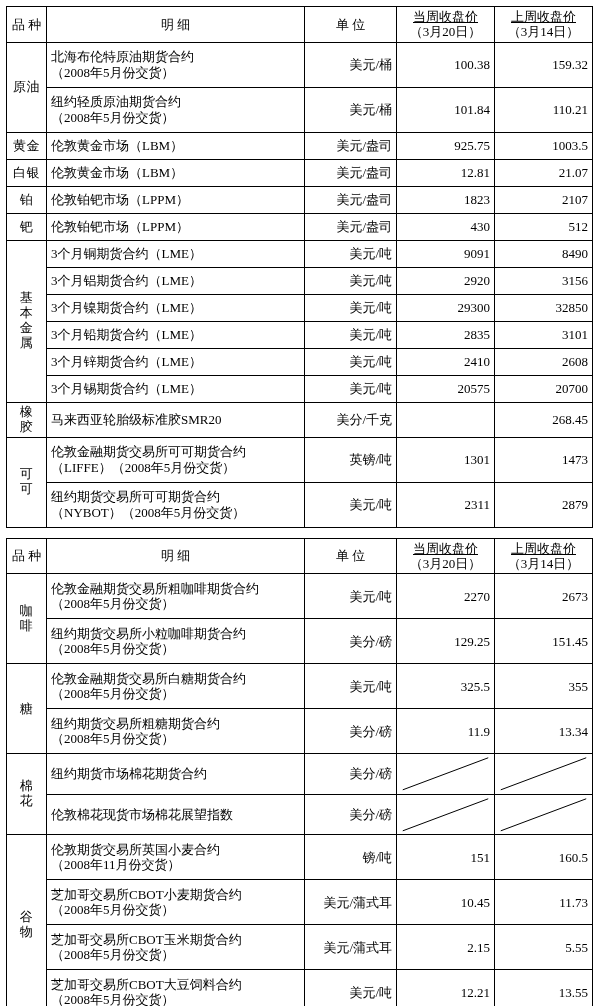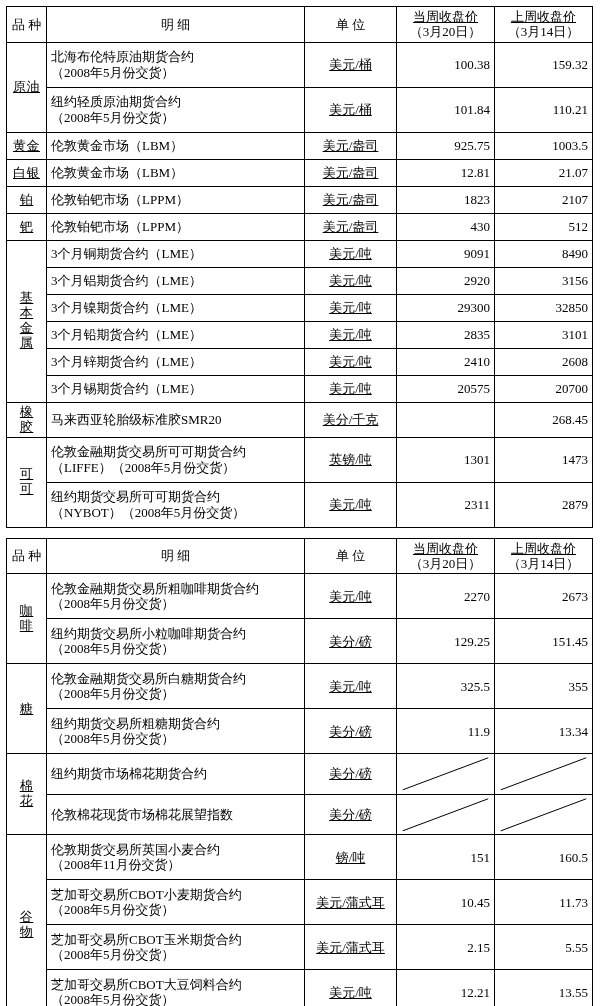--- a/index.html
+++ b/index.html
@@ -51,32 +51,30 @@
     padding: 1px 2px;
   }
   .hdr-two .l1 { display: block; text-decoration: underline; }
   .hdr-two .l2 { display: block; }
 
   .kind {
     text-align: center;
     font-weight: bold;
     font-size: 14px;
     letter-spacing: 0.5px;
-    text-decoration: underline;
   }
   .detail {
     text-align: left;
     font-size: 13px;
     margin-top: 44px;
   }
   .detail .l2 { display: block; }
   .unit {
-    text-align: center;
-    font-size: 13px;
-    text-decoration: underline;
+    text-align: right;
+    font-size: 13px;
   }
   .num {
     text-align: right;
     font-size: 13px;
     padding-right: 5px;
   }
   .rowtall td { height: 22px; }
   .row2 td { height: 40px; }
 
   .spacer {

